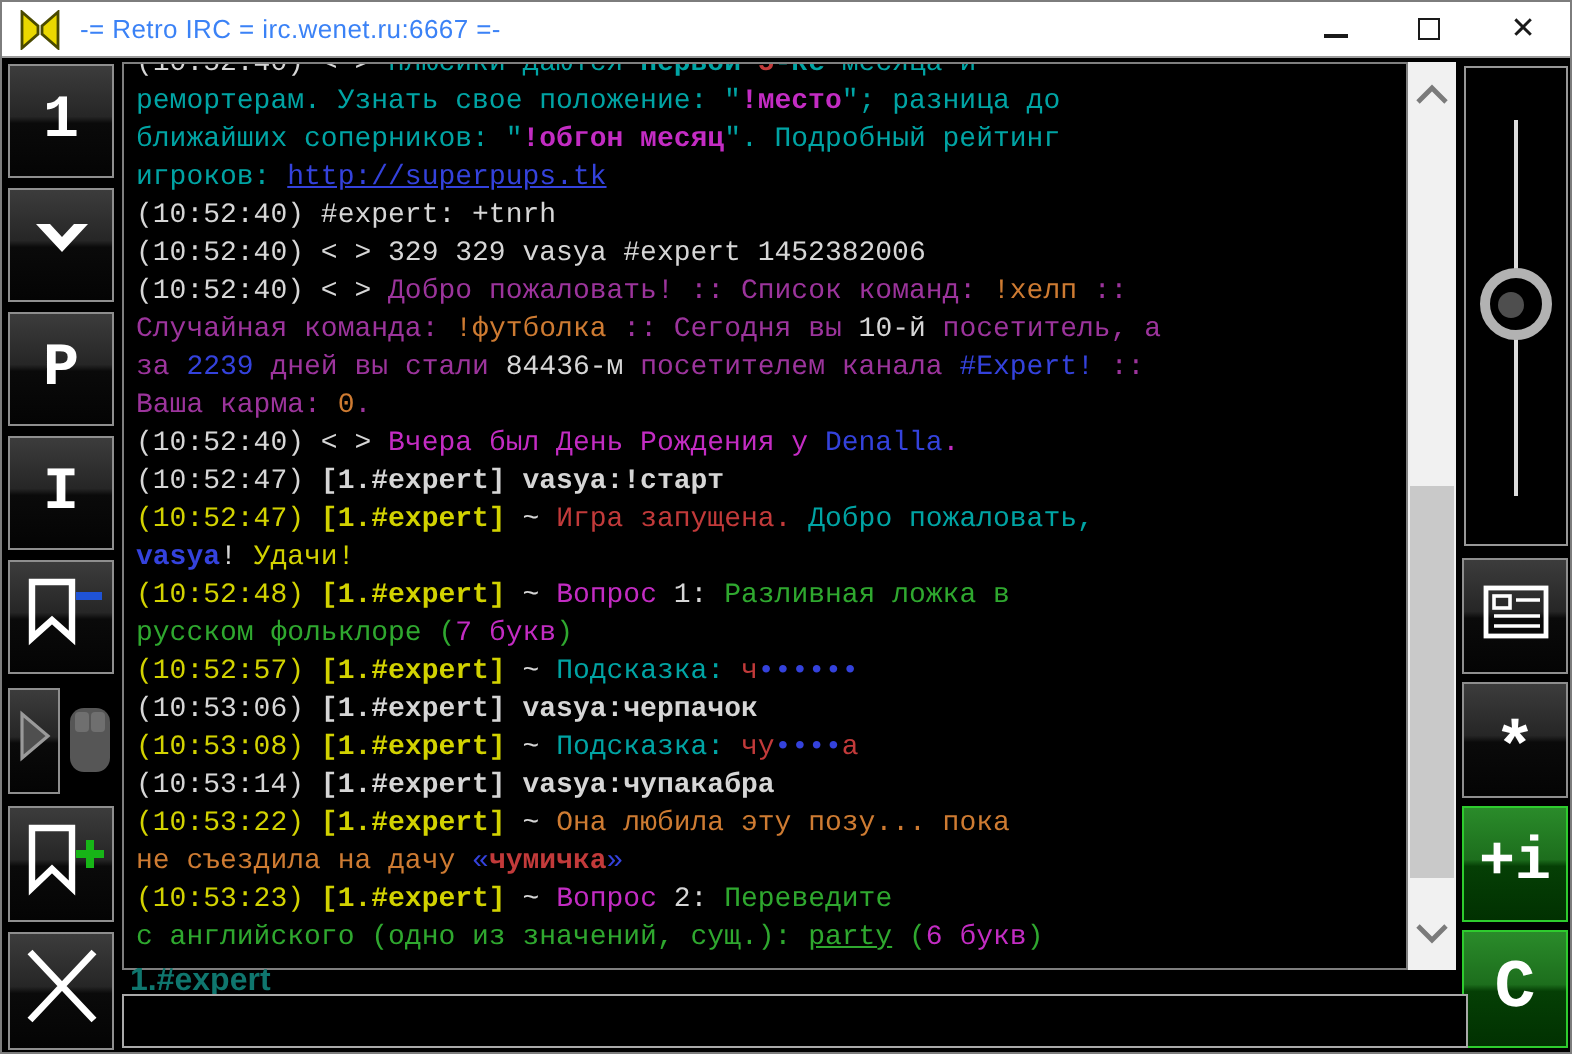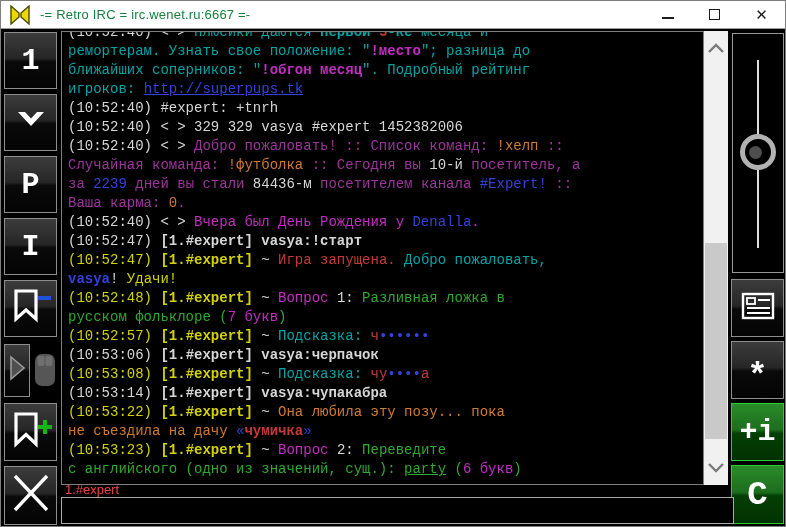--- a/index.html
+++ b/index.html
@@ -2,21 +2,21 @@
 <html><head>
 <meta charset="utf-8">
 <style>
   html,body{margin:0;padding:0;background:#222;}
   body{width:786px;height:527px;position:relative;font-family:"Liberation Sans",sans-serif;-webkit-font-smoothing:antialiased;}
   .window{position:absolute;inset:0;background:#000;border:1px solid #7d7d7d;box-sizing:border-box;overflow:hidden;}
 
   
   .titlebar{position:absolute;top:0;left:0;right:0;height:28px;background:#ffffff;border-bottom:1px solid #9b9b9b;display:flex;align-items:center;box-sizing:border-box;}
   .title-icon{margin-left:8px;display:flex;align-items:center;}
-  .title-text{margin-left:9px;font-size:13px;color:#15803d;letter-spacing:0.2px;}
+  .title-text{margin-left:9px;font-size:13px;color:#3b82f6;letter-spacing:0.2px;}
   .win-controls{margin-left:auto;display:flex;height:100%;}
   .win-btn{width:47px;height:100%;display:flex;align-items:center;justify-content:center;cursor:default;}
   .glyph-min{display:block;width:12px;height:0;border-bottom:2px solid #1a1a1a;margin-top:6px;}
   .glyph-max{display:block;width:11px;height:11px;border:1.5px solid #1a1a1a;box-sizing:border-box;}
   .glyph-close{font-size:15px;color:#1a1a1a;line-height:1;}
 
   
   .tbtn{position:absolute;box-sizing:border-box;border:1px solid #8e8e8e;
         background:linear-gradient(to bottom,#3c3c3c 0%,#262626 46%,#0a0a0a 52%,#040404 100%);
         color:#ffffff;display:flex;align-items:center;justify-content:center;
@@ -53,21 +53,21 @@
       white-space:pre-wrap;word-break:break-word;}
   .chat-line{height:19px;overflow:hidden;}
 
   
   .scrollbar{position:absolute;left:703px;top:30px;width:24px;height:454px;background:#f1f1f1;}
   .sb-arrow{position:absolute;left:0;width:24px;height:24px;display:flex;align-items:center;justify-content:center;}
   .sb-up{top:6px;} .sb-down{bottom:4px;}
   .sb-thumb{position:absolute;left:1px;top:212px;width:22px;height:196px;background:#c9c9c9;}
 
   
-  .channel-tab{position:absolute;left:64px;top:481px;font-size:13px;font-weight:normal;color:#ef4444;font-family:"Liberation Sans",sans-serif;}
+  .channel-tab{position:absolute;left:64px;top:481px;font-size:16px;font-weight:bold;color:#0f766e;font-family:"Liberation Sans",sans-serif;}
   .msg-input{position:absolute;left:60px;top:496px;width:673px;height:27px;box-sizing:border-box;
       background:#000;border:1px solid #a9a9a9;color:#ddd;
       font-family:"Liberation Mono",monospace;font-size:13px;padding:2px 5px;outline:none;}
 </style>
 </head>
 <body>
 
 <div class="window">
 
   <div class="titlebar">

